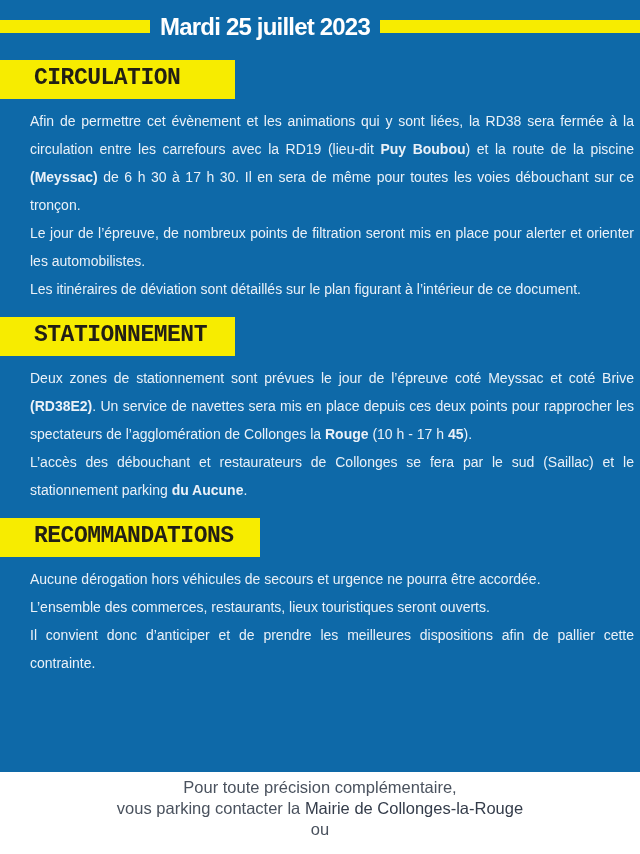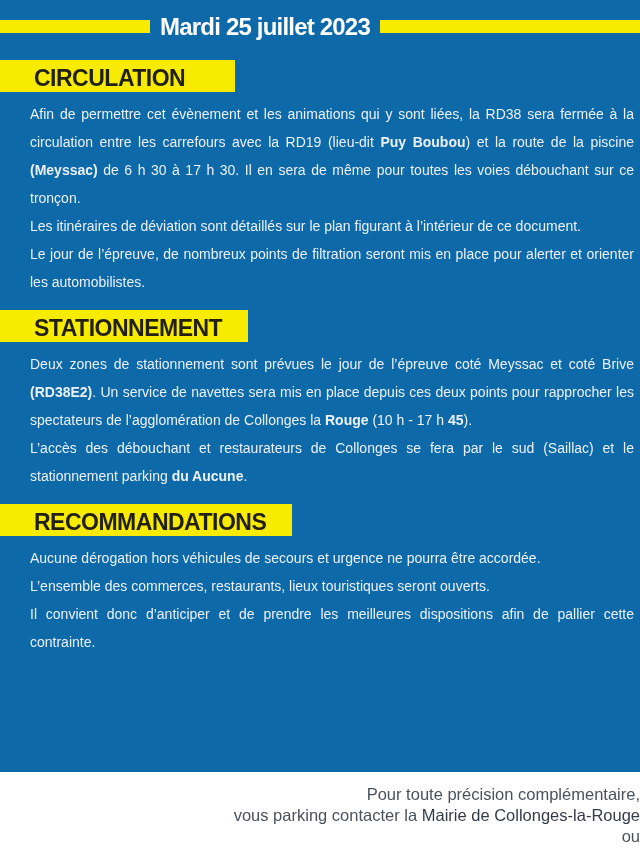--- a/index.html
+++ b/index.html
@@ -32,44 +32,45 @@
   .date {
     margin: 0;
     font-size: 24px; font-weight: bold; letter-spacing: -0.8px;
     color: #ffffff; white-space: nowrap;
   }
   
   .section-box {
     margin-top: 14px;
     width: fit-content; min-width: 235px; box-sizing: border-box;
     background: var(--accent-yellow, #f7ec00);
-    padding: 5px 26px 0 34px;
+    padding: 5px 26px 8px 34px;
+    font-family: Liberation Mono, monospace;
   }
   .section-box span {
     font-size: 23px; font-weight: bold; letter-spacing: -0.5px;
     color: var(--heading-text, #221f15);
     white-space: nowrap;
   }
   .content {
     padding: 8px 6px 0 30px;
   }
   .content p.para {
     margin: 0;
     font-size: 14px; line-height: 28px; font-weight: 500;
     color: var(--body-text, #eaf1f8);
     text-align: justify;
   }
   .content p.para span.b { font-weight: 800; }
   
   .footer {
     flex: 0 0 82px; height: 82px;
     background: #ffffff;
-    padding-top: 12px; box-sizing: border-box;
+    padding-top: 5px; box-sizing: border-box;
     overflow: hidden;
-    text-align: right;
+    text-align: center;
   }
   .footer .fline {
     font-size: 16.5px; line-height: 21px;
     color: var(--footer-text, #4a525e);
     white-space: nowrap;
   }
   .footer .fline span.b { font-weight: normal; color: var(--footer-text-bold, #343c4a); }
 </style>
 </head>
 <body>
@@ -82,22 +83,22 @@
       <h1 class="date">Mardi 25 juillet 2023</h1>
       <span class="bar bar-right"></span>
     </header>
 
     <section>
       <div class="section-box">
         <span>CIRCULATION</span>
       </div>
       <div class="content">
           <p class="para"><span>Afin de permettre cet évènement et les animations qui y sont liées, la RD38 sera fermée à la circulation entre les carrefours avec la RD19 (lieu-dit </span><span class="b">Puy Boubou</span><span>) et la route de la piscine </span><span class="b">(Meyssac)</span><span> de 6 h 30 à 17 h 30. Il en sera de même pour toutes les voies débouchant sur ce tronçon.</span></p>
+          <p class="para"><span>Le jour de l’épreuve, de nombreux points de filtration seront mis en place pour alerter et orienter les automobilistes.</span></p>
           <p class="para"><span>Les itinéraires de déviation sont détaillés sur le plan figurant à l’intérieur de ce document.</span></p>
-          <p class="para"><span>Le jour de l’épreuve, de nombreux points de filtration seront mis en place pour alerter et orienter les automobilistes.</span></p>
         </div>
     </section>
 
     <section>
       <div class="section-box">
         <span>STATIONNEMENT</span>
       </div>
       <div class="content">
           <p class="para"><span>Deux zones de stationnement sont prévues le jour de l’épreuve coté Meyssac et coté Brive </span><span class="b">(RD38E2)</span><span>. Un service de navettes sera mis en place depuis ces deux points pour rapprocher les spectateurs de l’agglomération de Collonges la </span><span class="b">Rouge</span><span> (10 h - 17 h </span><span class="b">45</span><span>).</span></p>
           <p class="para"><span>L’accès des débouchant et restaurateurs de Collonges se fera par le sud (Saillac) et le stationnement parking </span><span class="b">du Aucune</span><span>.</span></p>

